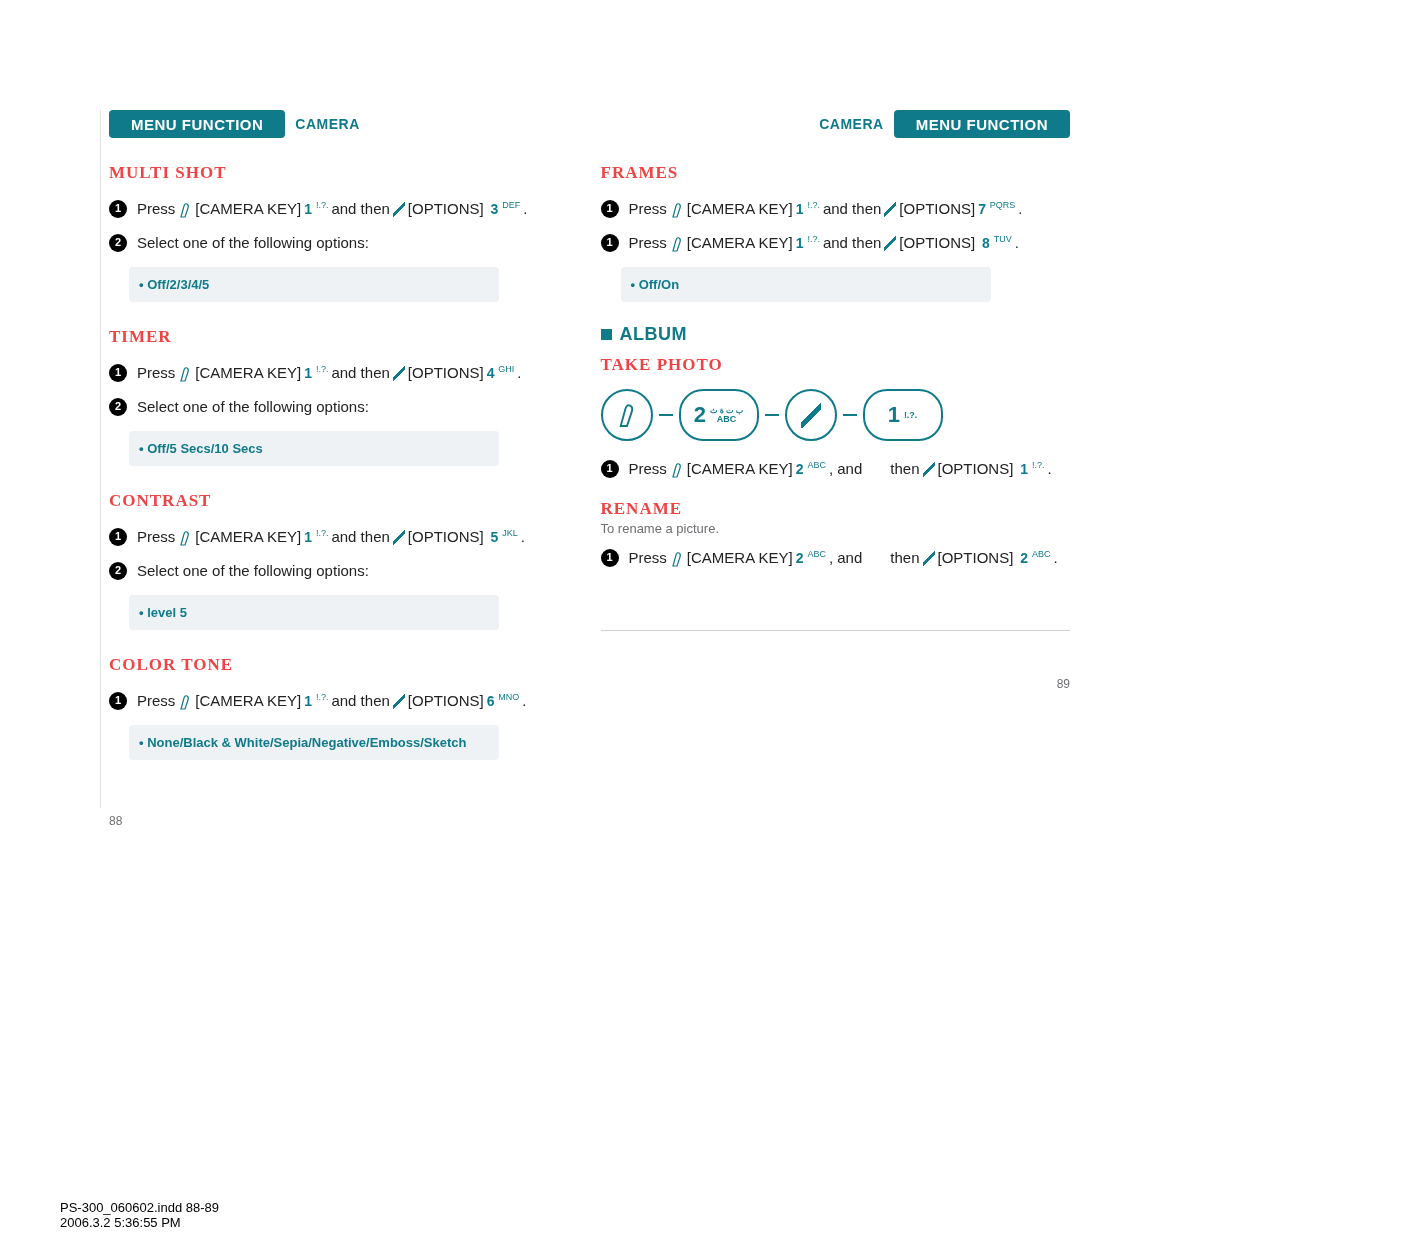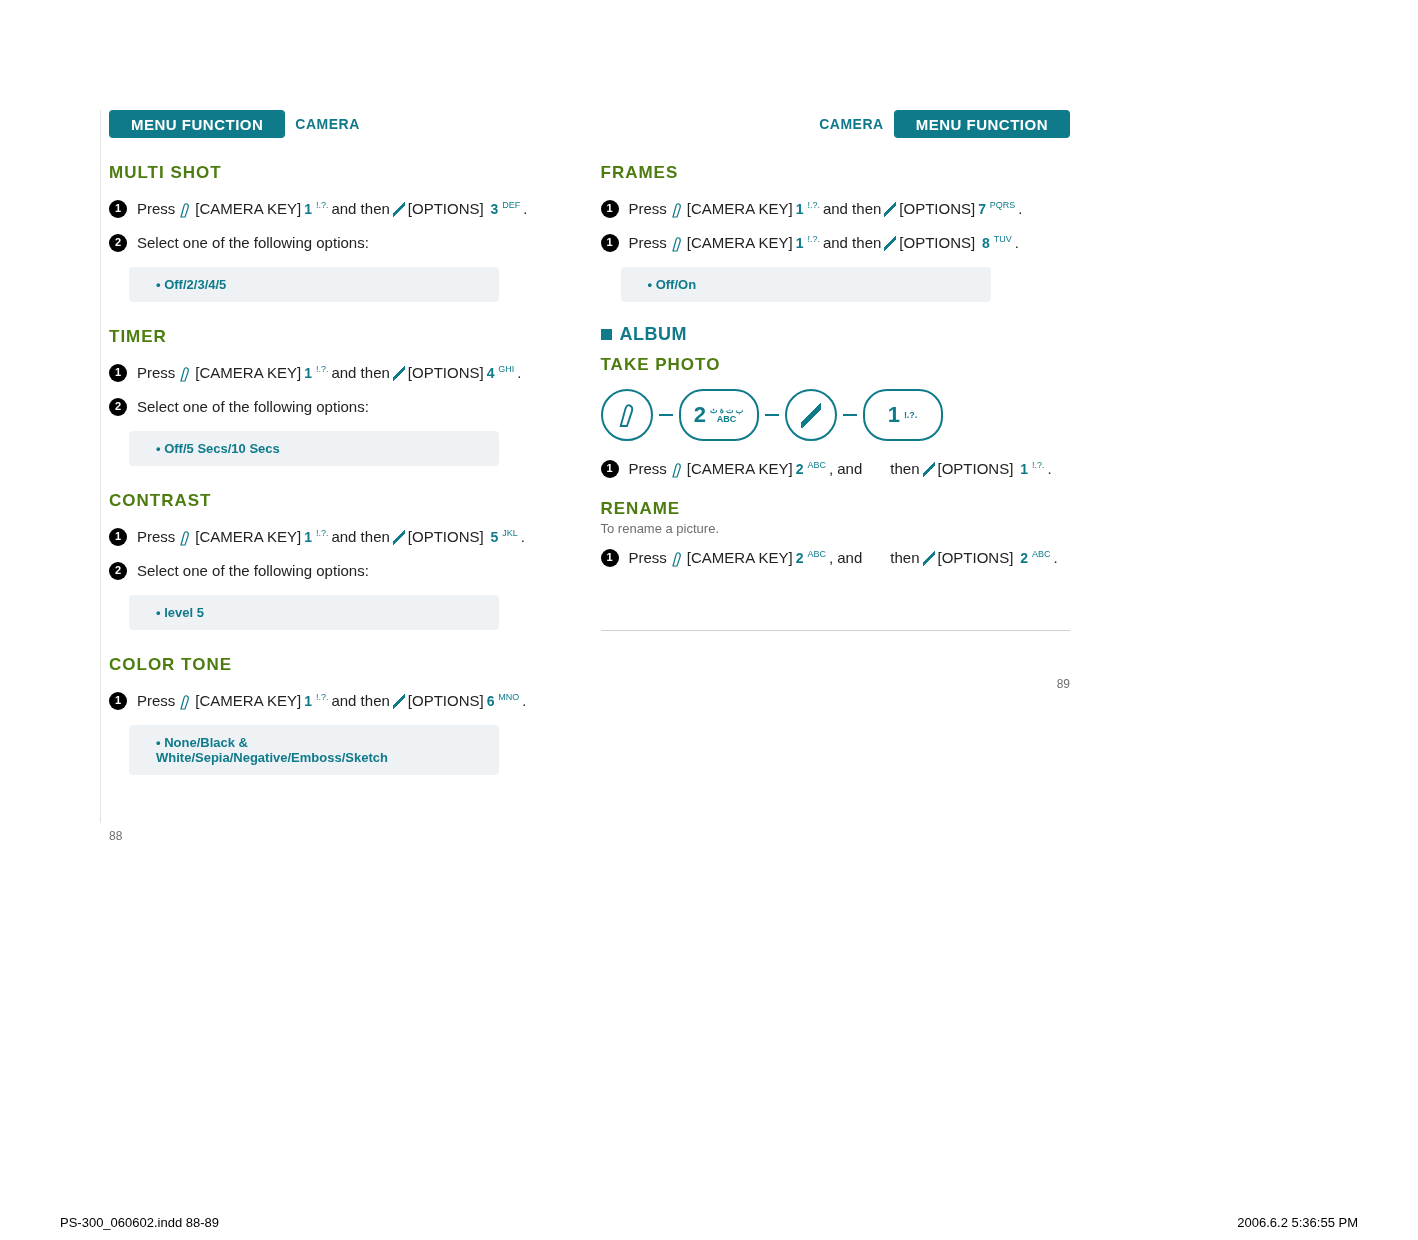--- a/index.html
+++ b/index.html
@@ -54,25 +54,26 @@
   .subtitle {
     color: #0f7a8a;
     font-weight: 700;
     font-size: 14px;
     letter-spacing: .5px;
     display: flex;
     align-items: center;
   }
 
   h3.section {
-    color: #4d7c0f;
+    color: #ef4444;
     font-weight: 700;
     letter-spacing: 1px;
     font-size: 17px;
     margin: 25px 0 14px 0;
+    font-family: Liberation Serif, serif;
   }
 
   .step {
     display: flex;
     align-items: center;
     margin: 10px 0 10px 0;
     font-size: 15px;
     color: #222;
     flex-wrap: wrap;
     line-height: 1.6;
@@ -122,21 +123,21 @@
   }
   .key sup, .key .sub {
     font-size: 9px;
     font-weight: 400;
     vertical-align: super;
   }
 
   .option-box {
     background: #eef2f5;
     border-radius: 4px;
-    padding: 10px 27px;
+    padding: 10px 10px;
     margin: 12px 0 8px 20px;
     color: #0f7a8a;
     font-weight: 700;
     font-size: 13px;
     width: 370px;
     box-sizing: border-box;
   }
   .option-box::before {
     content: "•  ";
     color: #0f7a8a;
@@ -220,20 +221,21 @@
 
   .footer {
     position: absolute;
     left: 60px;
     right: 60px;
     bottom: 10px;
     display: flex;
     justify-content: space-between;
     font-size: 13px;
     color: #000;
+    flex-direction: column;
   }
 
   
   .page.left {
     border-left: 1px solid #e2e2e2;
     padding-left: 8px;
   }
 
   
   .rule {
@@ -469,14 +471,14 @@
 
       <div class="rule"></div>
       <div class="page-num pn-right">89</div>
     </div>
   </div>
 
 </div>
 
 <div class="footer">
   <span>PS-300_060602.indd   88-89</span>
-  <span>2006.6.2   5:36:55 PM</span>
+  <span>2006.3.2   5:36:55 PM</span>
 </div>
 
 </body></html>

